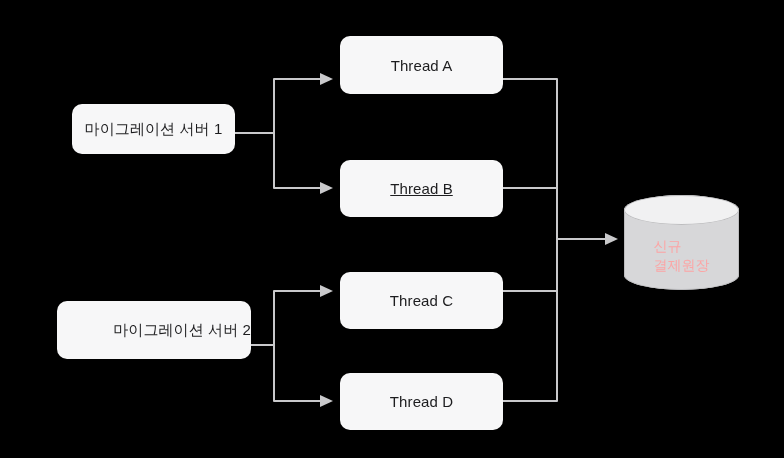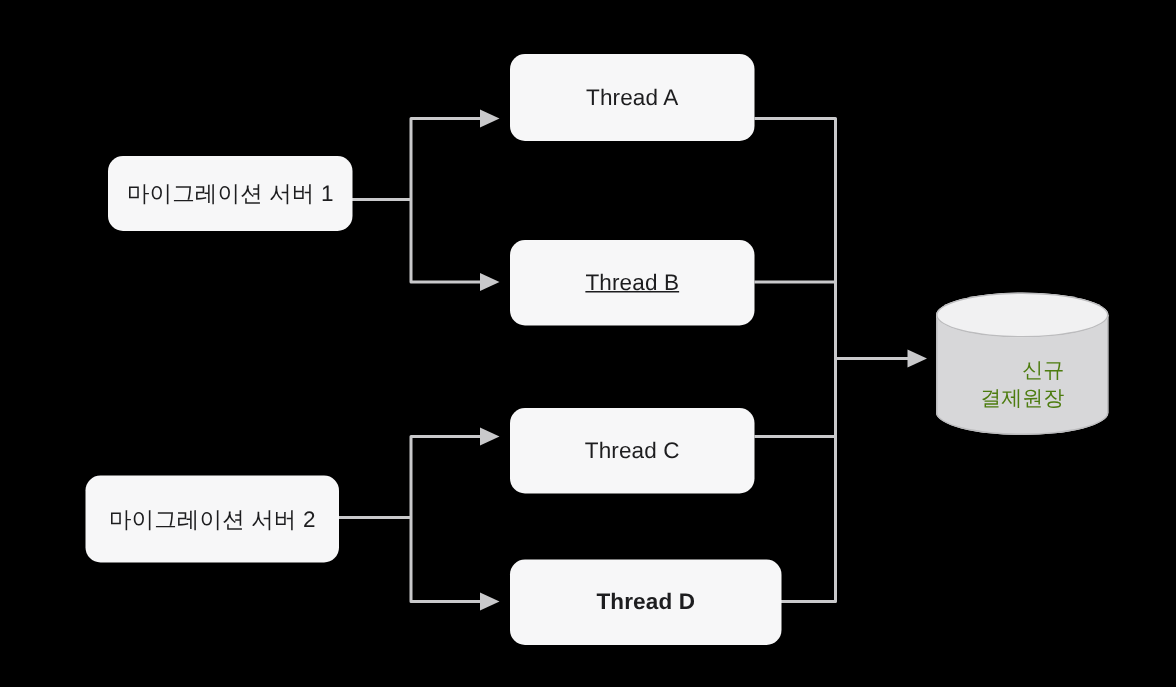--- a/index.html
+++ b/index.html
@@ -22,25 +22,25 @@
     background: #f7f7f8;
     border-radius: 10px;
     display: flex;
     align-items: center;
     justify-content: center;
     color: #1d1d1f;
     font-size: 15px;
     letter-spacing: 0.1px;
   }
   .node-server1 { left: 57px;  top: 104px; width: 163px; height: 50px; margin-left: 15px; }
-  .node-server2 { left: 57px;  top: 317px; width: 169px; height: 58px; }
+  .node-server2 { left: 57px;  top: 301px; width: 194px; height: 58px; justify-content: flex-end; }
   .node-threadA { left: 340px; top: 36px;  width: 163px; height: 58px; }
   .node-threadB { left: 340px; top: 160px; width: 163px; height: 57px; text-decoration: underline; }
   .node-threadC { left: 340px; top: 272px; width: 163px; height: 57px; }
-  .node-threadD { left: 340px; top: 373px; width: 181px; height: 57px; font-weight: bold; }
+  .node-threadD { left: 340px; top: 373px; width: 163px; height: 57px; }
   .cylinder {
     position: absolute;
     left: 624px; top: 195px;
     width: 115px; height: 95px;
   }
   .cylinder .body {
     position: absolute;
     left: 0; top: 15px; right: 0; bottom: 0;
     background: #d7d7d9;
     border-radius: 0 0 50% 50% / 0 0 15px 15px;
@@ -53,23 +53,23 @@
     background: #f1f1f2;
     border-radius: 50%;
     box-shadow: 0 0 0 1px #bcbcbe inset;
   }
   .cylinder .label {
     position: absolute;
     left: 0; right: 0; top: 33px; bottom: 6px;
     display: flex;
     align-items: center;
     justify-content: center;
-    text-align: right;
+    text-align: left;
     white-space: pre-line;
-    color: #4d7c0f;
+    color: #fca5a5;
     font-size: 14px;
     line-height: 19px;
   }
 </style>
 </head>
 <body>
 
 <div class="stage">
 
   <svg class="connectors" viewBox="0 0 784 458" xmlns="http://www.w3.org/2000/svg" aria-hidden="true">

